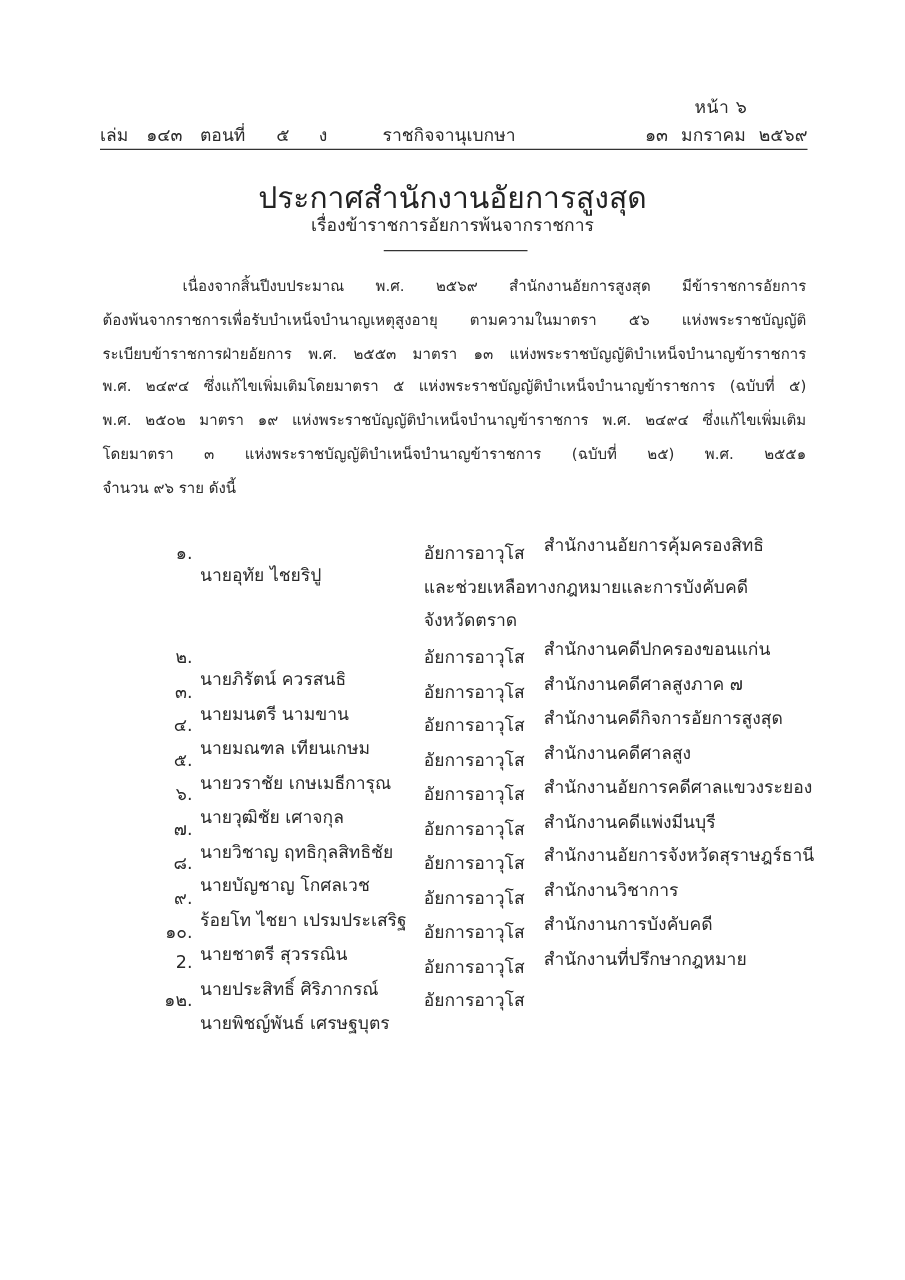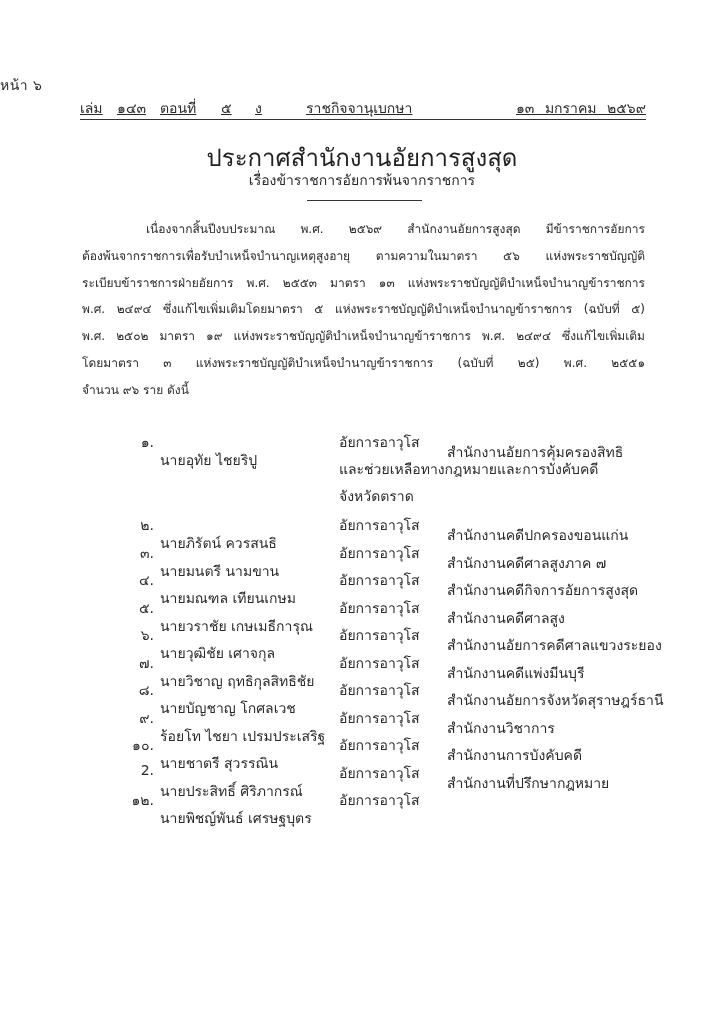--- a/index.html
+++ b/index.html
@@ -13,37 +13,36 @@
       position: relative;
       overflow: hidden;
       font-family: "DejaVu Sans", sans-serif;
       color: #2a2a2a;
     }
     .page-number {
       position: absolute;
       top: 74px;
       left: 0;
       width: 598px;
-      text-align: left;
+      text-align: right;
       font-size: 14px;
       letter-spacing: 0.5px;
     }
     .header-row {
       position: absolute;
       top: 97px;
       left: 80px;
       width: 566px;
       height: 22px;
       font-size: 14px;
     }
     .header-row span {
       position: absolute;
       top: 0;
       white-space: nowrap;
-      text-decoration: underline;
     }
     .h-volume-label { left: 0; }
     .h-volume-num { left: 37px; }
     .h-issue-label { left: 80px; }
     .h-issue-num { left: 141px; }
     .h-section { left: 175px; }
     .h-gazette { left: 226px; }
     .h-date { right: 0; word-spacing: 6px; }
     .header-rule {
       position: absolute;
@@ -120,23 +119,22 @@
     }
     .list-item .position {
       position: absolute;
       left: 339px;
       top: 6px;
       white-space: nowrap;
     }
     .list-item .office {
       position: absolute;
       left: 435px;
-      top: 16px;
-      white-space: nowrap;
-      margin-left: 12px;
+      top: 0;
+      white-space: nowrap;
     }
     .list-item .cont {
       position: absolute;
       left: 339px;
       white-space: nowrap;
     }
     .list-item.multi { height: 83px; }
     .cont-1 { top: 33px; }
     .cont-2 { top: 60px; }
   </style>

